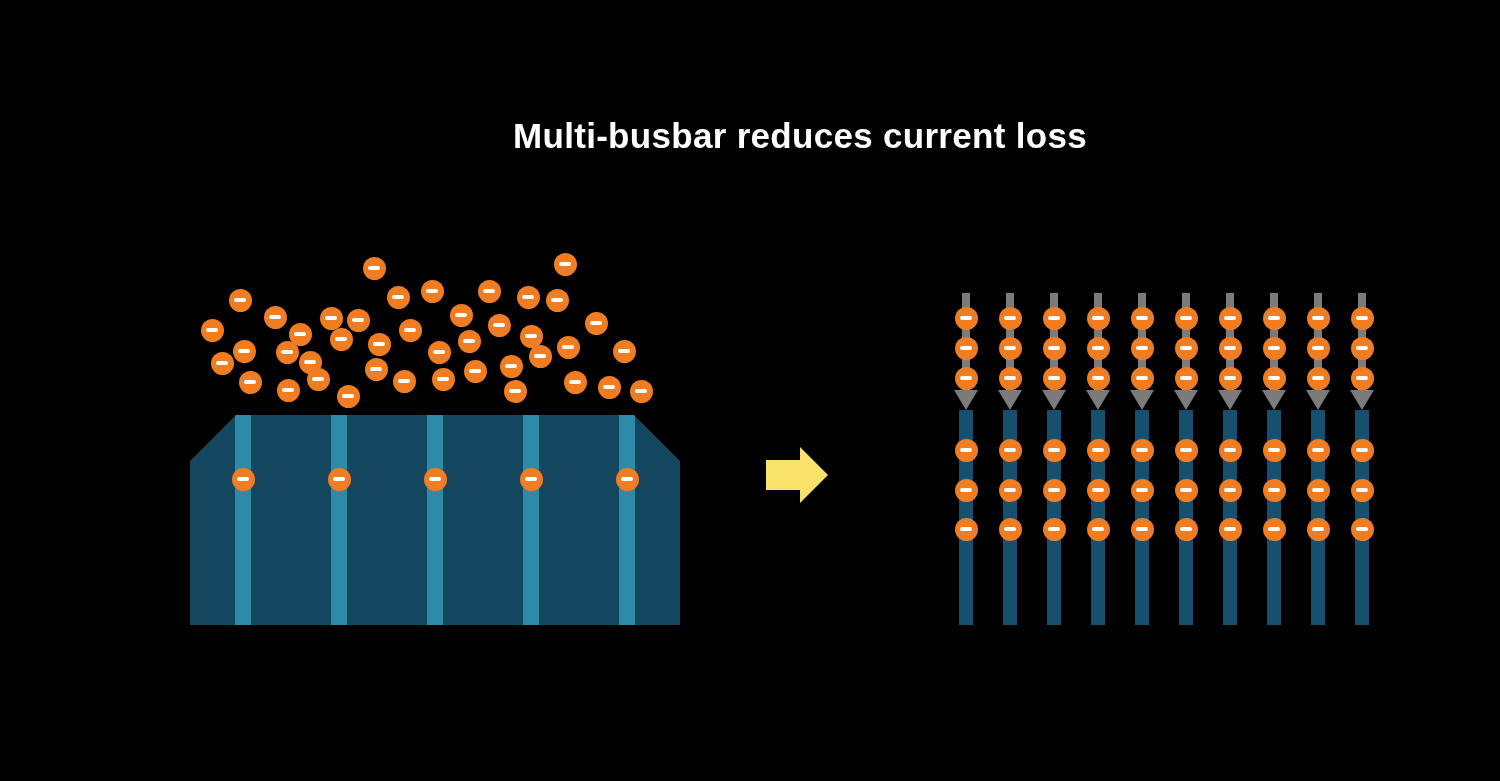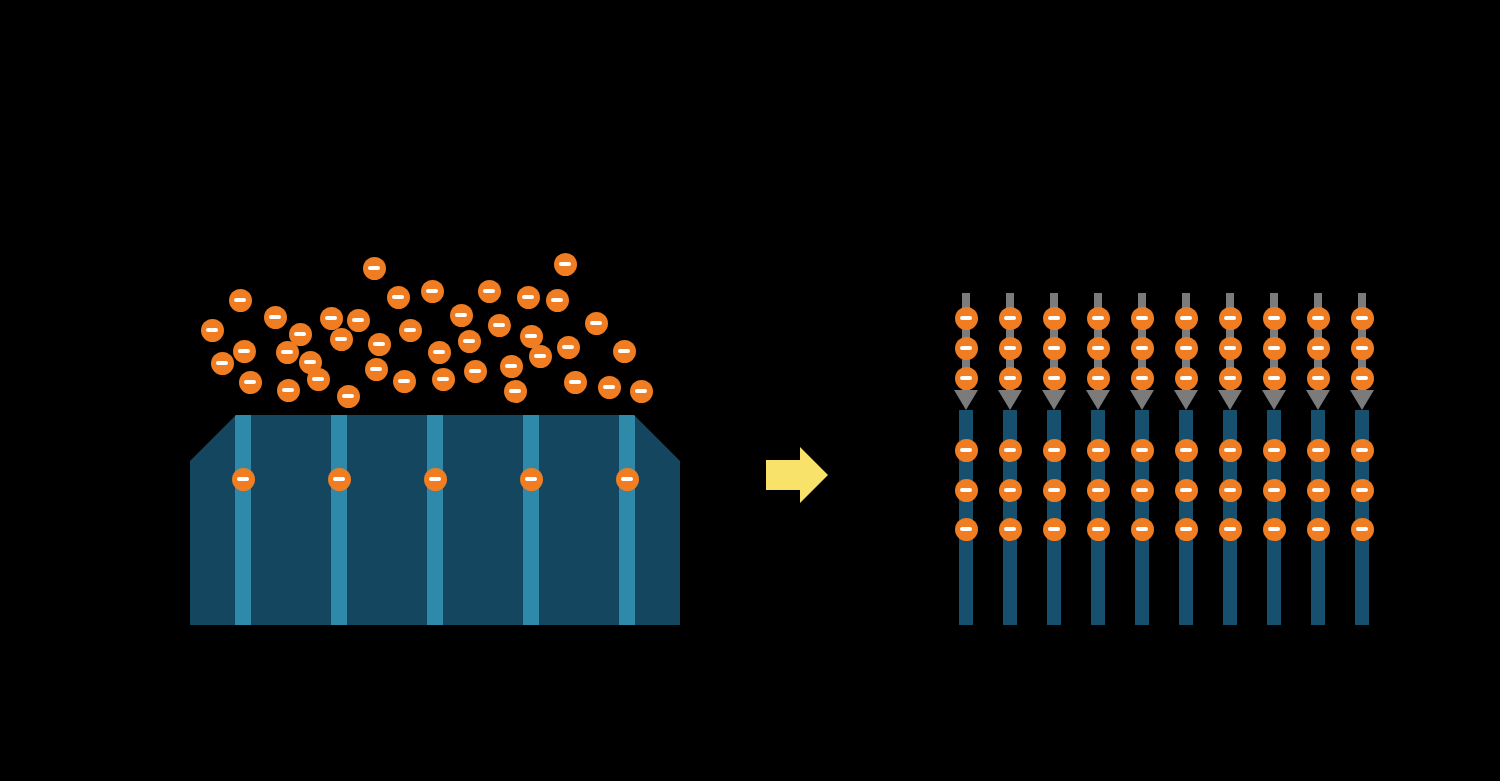--- a/index.html
+++ b/index.html
@@ -32,20 +32,21 @@
   .minus { display: block; width: 56%; height: 4px; border-radius: 2px; }
   .cell { position: absolute; }
   .busbar { position: absolute; top: 0; height: 100%; }
   .abs { position: absolute; }
   .tri { position: absolute; width: 0; height: 0; }
 </style>
 </head>
 <body>
 
 <div class="stage" style="background: rgb(0, 0, 0);">
+  <div class="title" style="color: rgb(255, 255, 255);">Multi-busbar reduces current loss</div>
   <div id="left-cell" class="cell" style="left: 190px; top: 415px; width: 490px; height: 210px; background: rgb(20, 70, 95); clip-path: polygon(46px 0px, 444px 0px, 490px 46px, 490px 210px, 0px 210px, 0px 46px);">
       <div class="busbar" style="left: 45px; width: 16px; background: rgb(46, 138, 168);"></div>
       <div class="busbar" style="left: 141px; width: 16px; background: rgb(46, 138, 168);"></div>
       <div class="busbar" style="left: 237px; width: 16px; background: rgb(46, 138, 168);"></div>
       <div class="busbar" style="left: 333px; width: 16px; background: rgb(46, 138, 168);"></div>
       <div class="busbar" style="left: 429px; width: 16px; background: rgb(46, 138, 168);"></div>
     </div>
   <div id="cloud" class="layer">
       <div class="electron" style="width: 23px; height: 23px; left: 362.5px; top: 256.5px; background: rgb(240, 125, 34);">
         <span class="minus" style="background: rgb(255, 255, 255);"></span>

